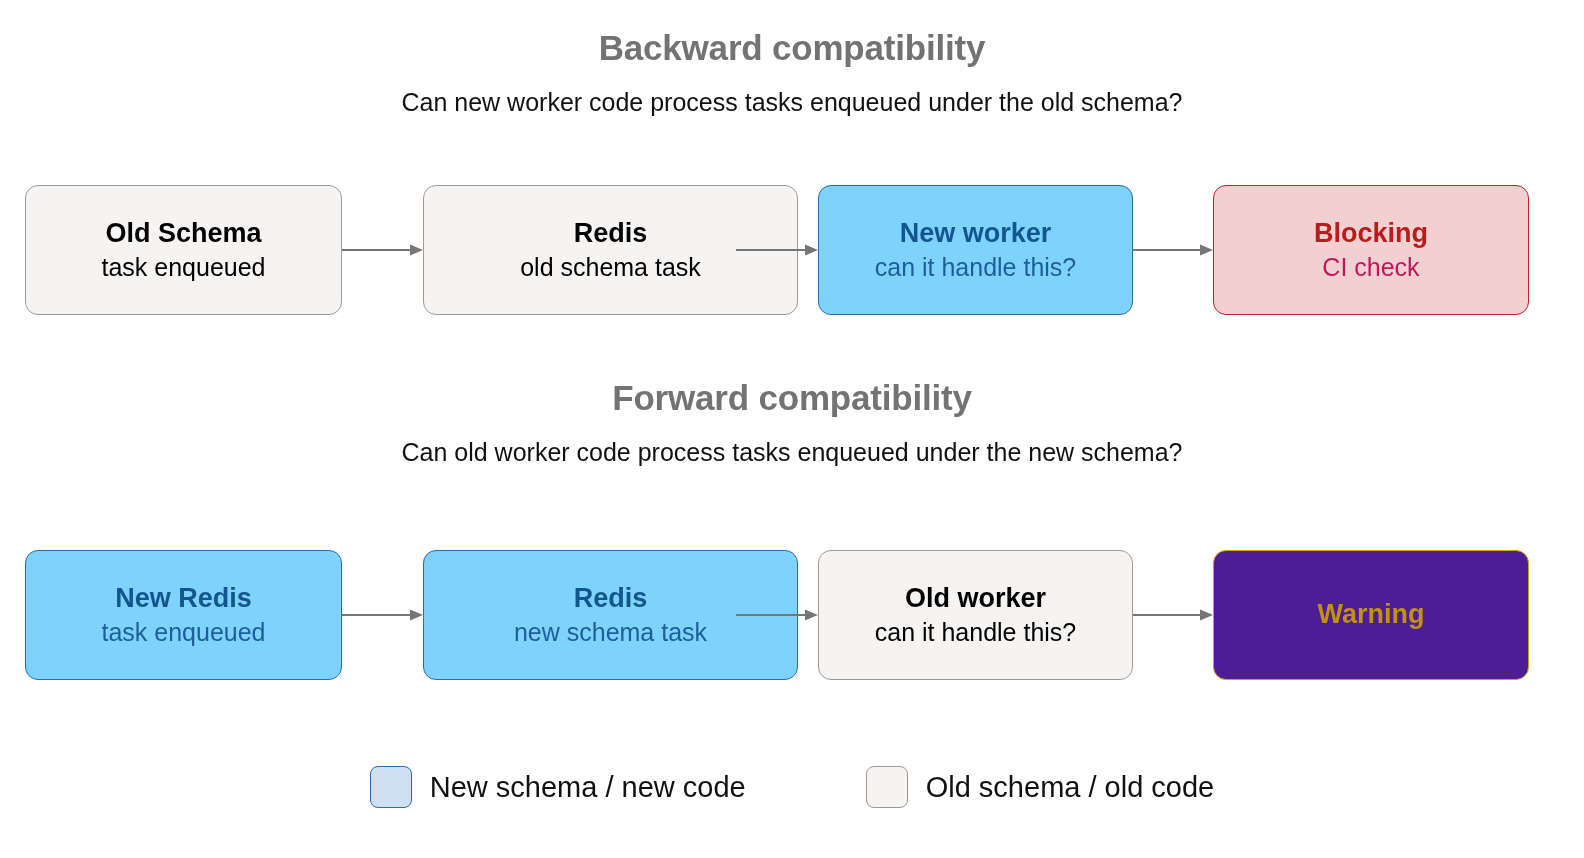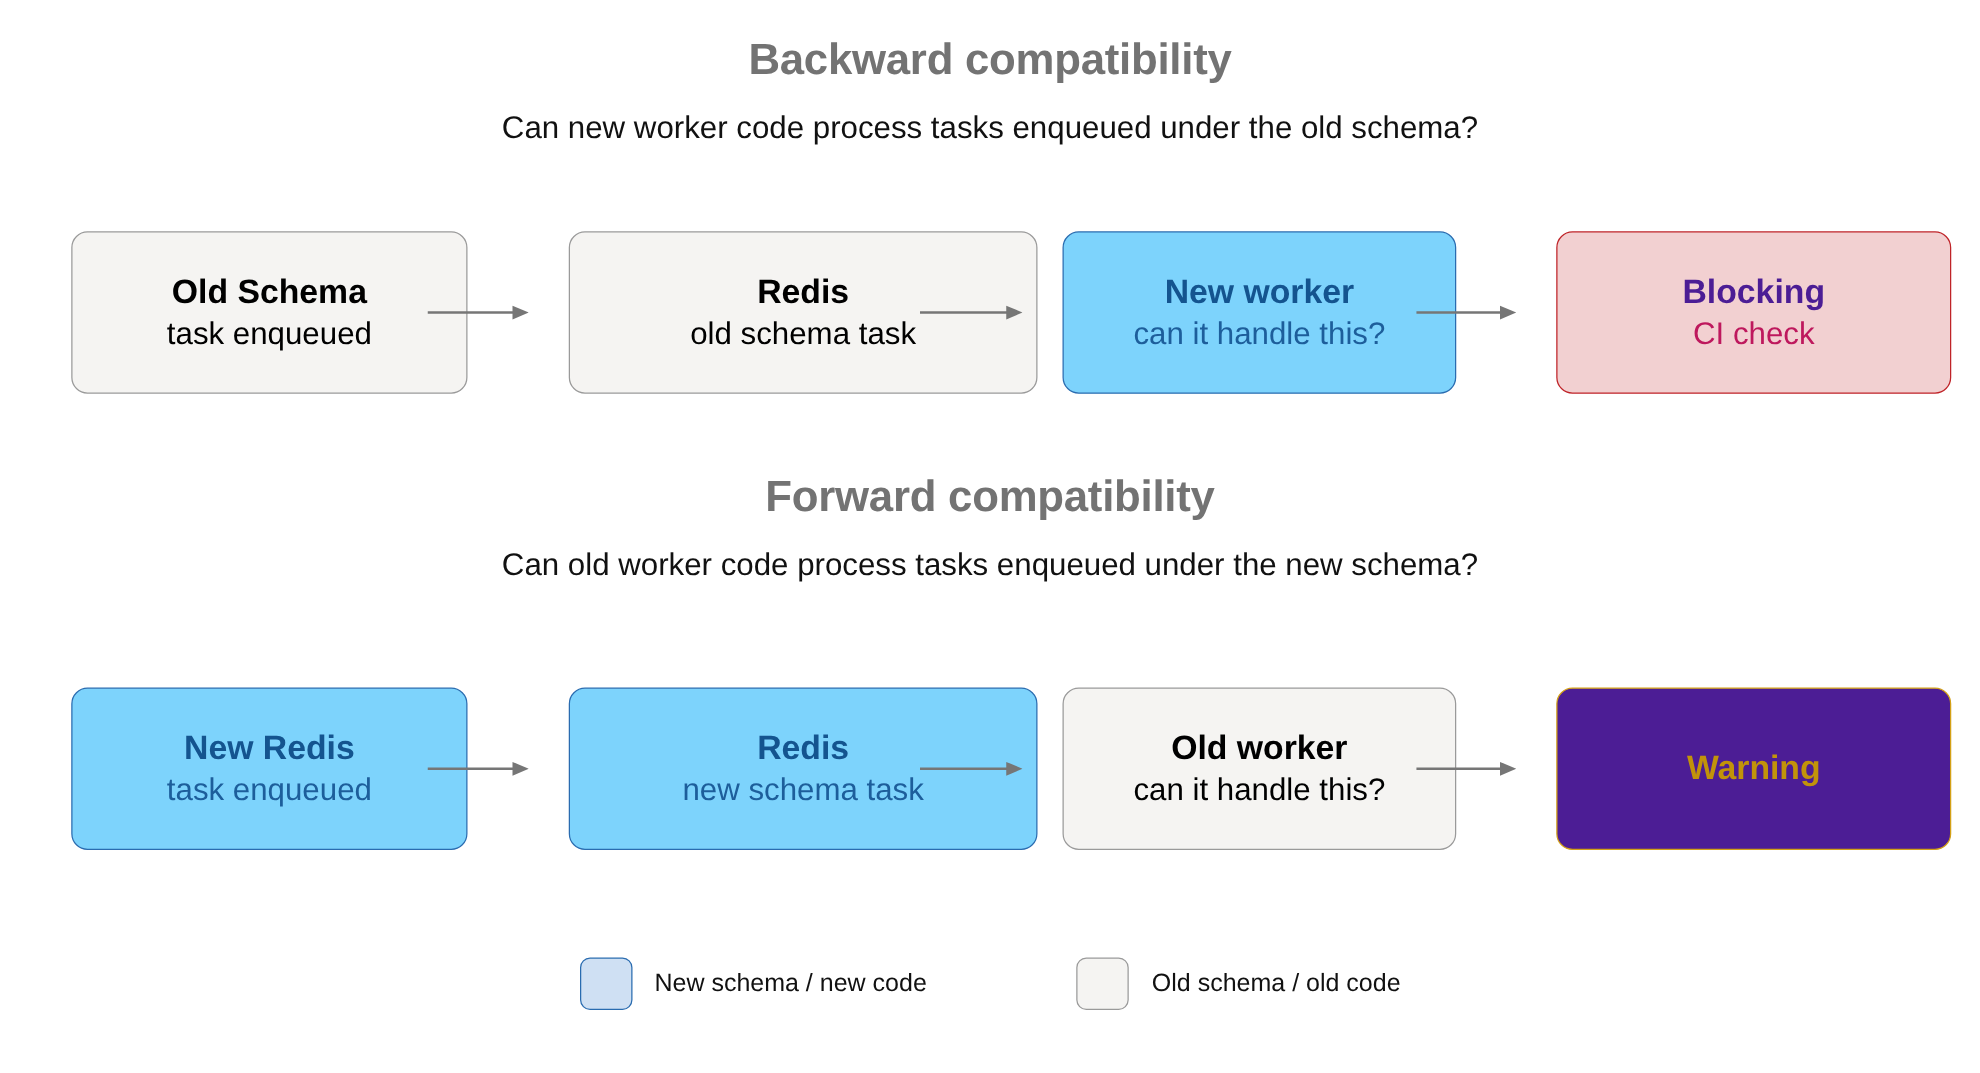--- a/index.html
+++ b/index.html
@@ -66,42 +66,41 @@
     height: 130px;
     box-sizing: border-box;
     border-radius: 13px;
     border: 1.6px solid #9a9a9a;
     background: #f5f4f2;
     display: flex;
     flex-direction: column;
     align-items: center;
     justify-content: center;
     gap: 5px;
-    margin-left: 32px;
   }
   .node .t1 {
     font-size: 27px;
     font-weight: bold;
     line-height: 1.1;
     white-space: nowrap;
   }
   .node .t2 {
     font-size: 25px;
     font-weight: normal;
     line-height: 1.1;
     white-space: nowrap;
   }
 
   
   .node.gray  { background: #f5f4f2; border-color: #9a9a9a; color: #000000; }
   .node.blue  { background: #7dd3fc; border-color: #2a6cb0; }
   .node.blue .t1 { color: #14548f; }
   .node.blue .t2 { color: #1d5e9b; }
   .node.red   { background: #f2d0d1; border-color: #bf2328; }
-  .node.red .t1 { color: #4c1d95; }
+  .node.red .t1 { color: #b91c1c; }
   .node.red .t2 { color: #be185d; }
   .node.yellow{ background: #4c1d95; border-color: #d3a016; }
   .node.yellow .t1 { color: #c2930a; }
 
   
   .col1 { left: 25px;   width: 317px; }
   .col2 { left: 423px;  width: 375px; }
   .col3 { left: 818px;  width: 315px; }
   .col4 { left: 1213px; width: 316px; }
 
@@ -136,21 +135,21 @@
   }
   .swatch {
     width: 42px;
     height: 42px;
     box-sizing: border-box;
     border-radius: 8px;
   }
   .swatch.blue { background: #cfe0f3; border: 1.8px solid #2a6cb0; }
   .swatch.gray { background: #f5f4f2; border: 1.8px solid #9a9a9a; }
   .legend-label {
-    font-size: 20px;
+    font-size: 29px;
     color: #111111;
     white-space: nowrap;
   }
 </style>
 </head>
 <body>
 
 <div class="canvas">
 
   <div class="section-title" id="title-backward">Backward compatibility</div>

